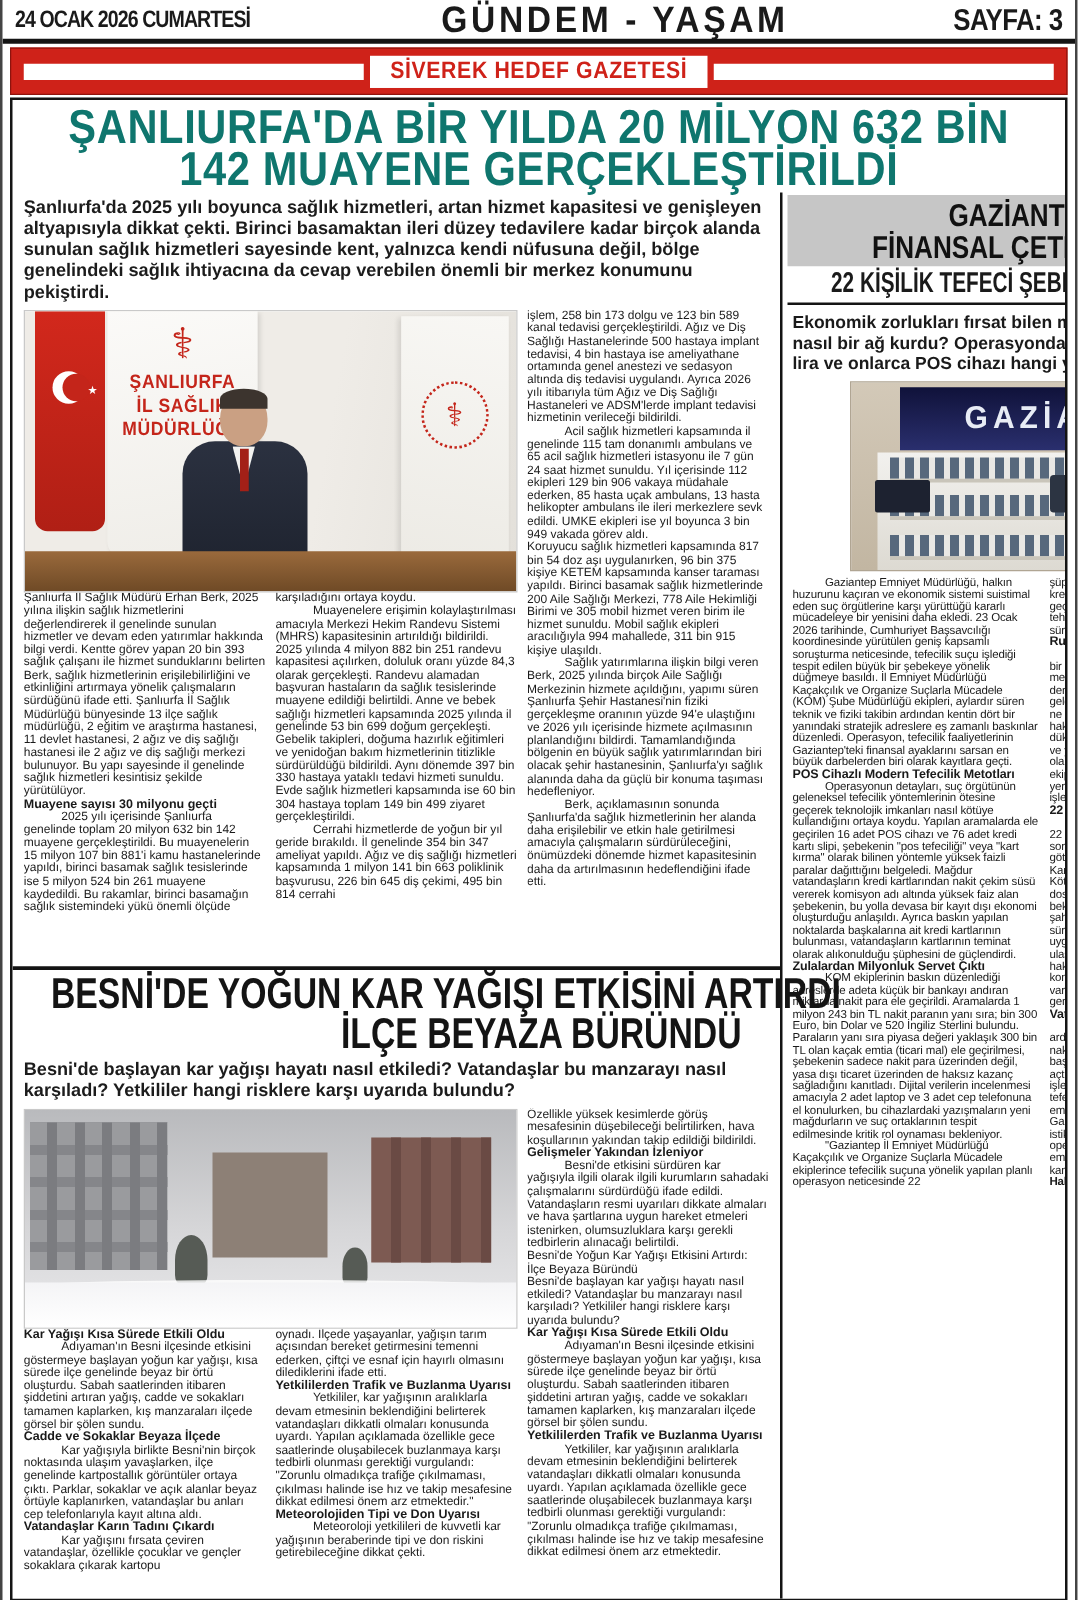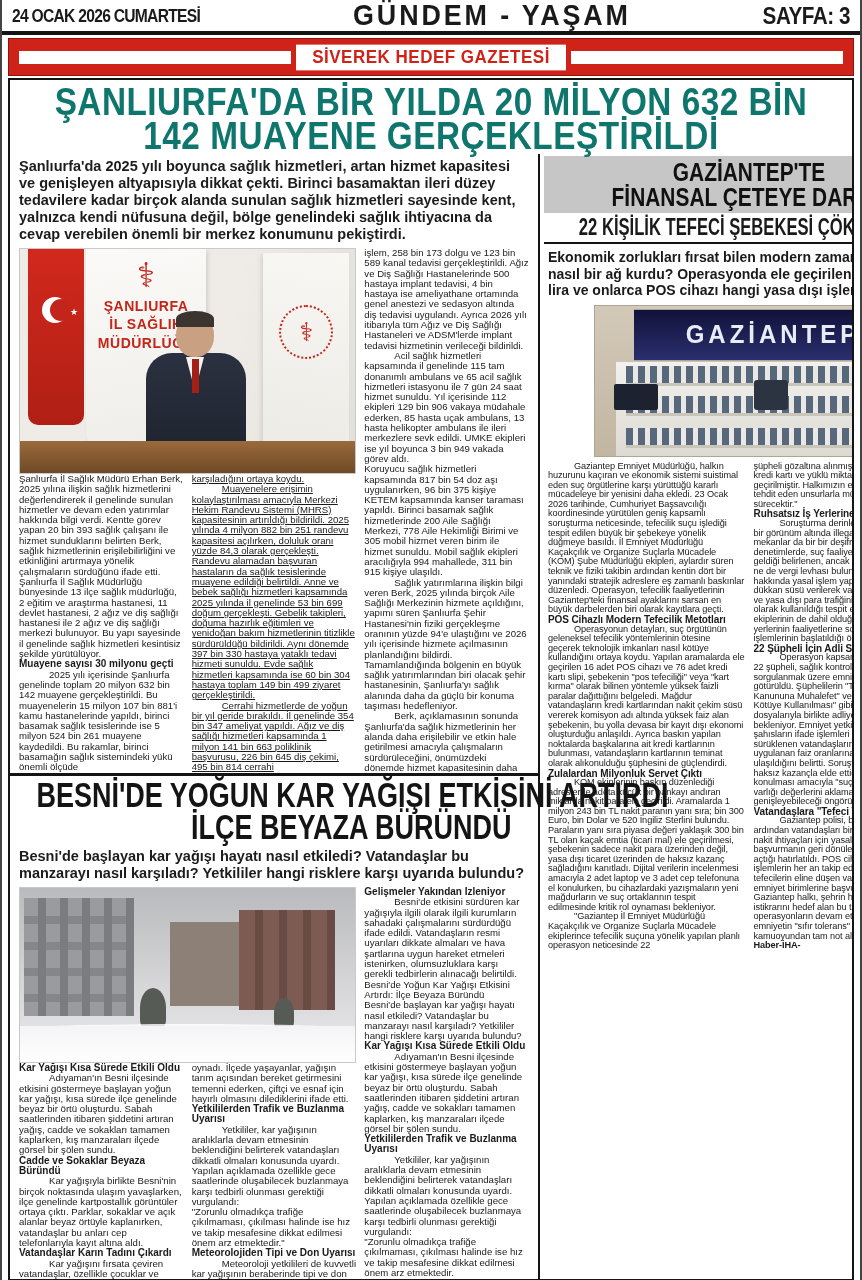--- a/index.html
+++ b/index.html
@@ -16,35 +16,35 @@
   .hdr-page { font-size:22px; font-weight:bold; letter-spacing:-0.5px; transform:scale(0.94,1.1); transform-origin:right center; white-space:nowrap; }
   
   .masthead { height:27px; margin:3px 6px 2px; background:#cf2219; border:1px solid #8e130d; display:flex; align-items:center; padding:18px 5px; }
   .mh-strip { flex:1; height:13px; background:#fff; margin:0 5px; }
   .mh-pill { background:#fff; color:#cf2219; font-weight:bold; font-size:17px; letter-spacing:0.5px; padding:1px 16px 2px; white-space:nowrap; transform:scaleY(1.12); }
   
   .content { margin:2px 6px 0; border:2px solid #141414; border-bottom:6px solid #141414; height:1207px; display:flex; flex-direction:column; overflow:hidden; }
   .main-headline { text-align:center; font-weight:bold; color:#0f766e; padding:5px 4px 1px; line-height:34px; letter-spacing:0.5px; }
   .main-headline .hl-line { display:block; font-size:34px; transform:scale(0.98,1.12); white-space:nowrap; }
   .body-row { flex:1; display:flex; min-height:0; }
-  .left-region { width:530px; border-right:2px solid #141414; display:flex; flex-direction:column; min-height:0; }
+  .left-region { width:616px; border-right:2px solid #141414; display:flex; flex-direction:column; min-height:0; }
   .right-region { flex:1; display:flex; flex-direction:column; min-height:0; padding:2px 4px 3px; }
   
   .lead { font-weight:bold; font-size:14.5px; line-height:17px; padding:4px 9px 5px; color:#1c1c1c; }
   .story-grid { display:grid; grid-template-columns:1fr 1fr 1fr; column-gap:8px; padding:0 9px; overflow:hidden; font-size:9.6px; line-height:10.3px; }
   .sp { margin:0; text-align:left; }
   .sp.pi { text-indent:30px; }
   .sp.h { font-weight:bold; font-size:10px; }
   .sp.sig { font-weight:bold; }
   .sect-divider { border-top:3px solid #141414; margin-top:1px; }
   
   .art1-body { grid-template-rows:226px auto; height:524px; }
   .a1-photo { grid-column:1/3; grid-row:1; }
   .a1-c1 { grid-column:1; grid-row:2; overflow:hidden; }
-  .a1-c2 { grid-column:2; grid-row:2; overflow:hidden;text-decoration:underline; }
+  .a1-c2 { grid-column:2; grid-row:2; overflow:hidden; }
   .a1-c3 { grid-column:3; grid-row:1/3; overflow:hidden; }
   
   .besni-headline { text-align:right; font-weight:bold; color:#141414; padding-top:4px; line-height:32px; }
   .besni-headline .hl-line { display:block; font-size:30px; transform:scale(0.9,1.15); white-space:nowrap; }
   .besni-body { grid-template-rows:176px auto; flex:1; }
   .b-photo { grid-column:1/3; grid-row:1; }
   .b-c1 { grid-column:1; grid-row:2; overflow:hidden; }
   .b-c2 { grid-column:2; grid-row:2; overflow:hidden; }
   .b-c3 { grid-column:3; grid-row:1/3; overflow:hidden; }
   
@@ -187,34 +187,35 @@
             <div class="p2-bldg2"></div>
             <div class="p2-bldg3"></div>
             <div class="p2-tree t1"></div>
             <div class="p2-tree t2"></div>
             <div class="p2-snowcap"></div>
             <div class="p2-snow"></div>
           </div>
           <div class="b-c1">
               <p class="sp h">Kar Yağışı Kısa Sürede Etkili Oldu</p>
               <p class="sp pi">Adıyaman'ın Besni ilçesinde etkisini göstermeye başlayan yoğun kar yağışı, kısa sürede ilçe genelinde beyaz bir örtü oluşturdu. Sabah saatlerinden itibaren şiddetini artıran yağış, cadde ve sokakları tamamen kaplarken, kış manzaraları ilçede görsel bir şölen sundu.</p>
-              <p class="sp h">Cadde ve Sokaklar Beyaza Büründü</p>
+              <p class="sp h">Cadde ve Sokaklar Beyaza İlçede</p>
               <p class="sp pi">Kar yağışıyla birlikte Besni'nin birçok noktasında ulaşım yavaşlarken, ilçe genelinde kartpostallık görüntüler ortaya çıktı. Parklar, sokaklar ve açık alanlar beyaz örtüyle kaplanırken, vatandaşlar bu anları cep telefonlarıyla kayıt altına aldı.</p>
               <p class="sp h">Vatandaşlar Karın Tadını Çıkardı</p>
               <p class="sp pi">Kar yağışını fırsata çeviren vatandaşlar, özellikle çocuklar ve gençler sokaklara çıkarak kartopu</p>
             </div>
           <div class="b-c2">
               <p class="sp p">oynadı. İlçede yaşayanlar, yağışın tarım açısından bereket getirmesini temenni ederken, çiftçi ve esnaf için hayırlı olmasını dilediklerini ifade etti.</p>
               <p class="sp h">Yetkililerden Trafik ve Buzlanma Uyarısı</p>
               <p class="sp pi">Yetkililer, kar yağışının aralıklarla devam etmesinin beklendiğini belirterek vatandaşları dikkatli olmaları konusunda uyardı. Yapılan açıklamada özellikle gece saatlerinde oluşabilecek buzlanmaya karşı tedbirli olunması gerektiği vurgulandı:</p>
               <p class="sp p">"Zorunlu olmadıkça trafiğe çıkılmaması, çıkılması halinde ise hız ve takip mesafesine dikkat edilmesi önem arz etmektedir."</p>
               <p class="sp h">Meteorolojiden Tipi ve Don Uyarısı</p>
               <p class="sp pi">Meteoroloji yetkilileri de kuvvetli kar yağışının beraberinde tipi ve don riskini getirebileceğine dikkat çekti.</p>
             </div>
           <div class="b-c3">
+              <p class="sp p">Özellikle yüksek kesimlerde görüş mesafesinin düşebileceği belirtilirken, hava koşullarının yakından takip edildiği bildirildi.</p>
               <p class="sp h">Gelişmeler Yakından İzleniyor</p>
               <p class="sp pi">Besni'de etkisini sürdüren kar yağışıyla ilgili olarak ilgili kurumların sahadaki çalışmalarını sürdürdüğü ifade edildi. Vatandaşların resmi uyarıları dikkate almaları ve hava şartlarına uygun hareket etmeleri istenirken, olumsuzluklara karşı gerekli tedbirlerin alınacağı belirtildi.</p>
               <p class="sp p">Besni'de Yoğun Kar Yağışı Etkisini Artırdı: İlçe Beyaza Büründü</p>
               <p class="sp p">Besni'de başlayan kar yağışı hayatı nasıl etkiledi? Vatandaşlar bu manzarayı nasıl karşıladı? Yetkililer hangi risklere karşı uyarıda bulundu?</p>
               <p class="sp h">Kar Yağışı Kısa Sürede Etkili Oldu</p>
               <p class="sp pi">Adıyaman'ın Besni ilçesinde etkisini göstermeye başlayan yoğun kar yağışı, kısa sürede ilçe genelinde beyaz bir örtü oluşturdu. Sabah saatlerinden itibaren şiddetini artıran yağış, cadde ve sokakları tamamen kaplarken, kış manzaraları ilçede görsel bir şölen sundu.</p>
               <p class="sp h">Yetkililerden Trafik ve Buzlanma Uyarısı</p>
               <p class="sp pi">Yetkililer, kar yağışının aralıklarla devam etmesinin beklendiğini belirterek vatandaşları dikkatli olmaları konusunda uyardı. Yapılan açıklamada özellikle gece saatlerinde oluşabilecek buzlanmaya karşı tedbirli olunması gerektiği vurgulandı:</p>
               <p class="sp p">"Zorunlu olmadıkça trafiğe çıkılmaması, çıkılması halinde ise hız ve takip mesafesine dikkat edilmesi önem arz etmektedir.</p>
             </div>

